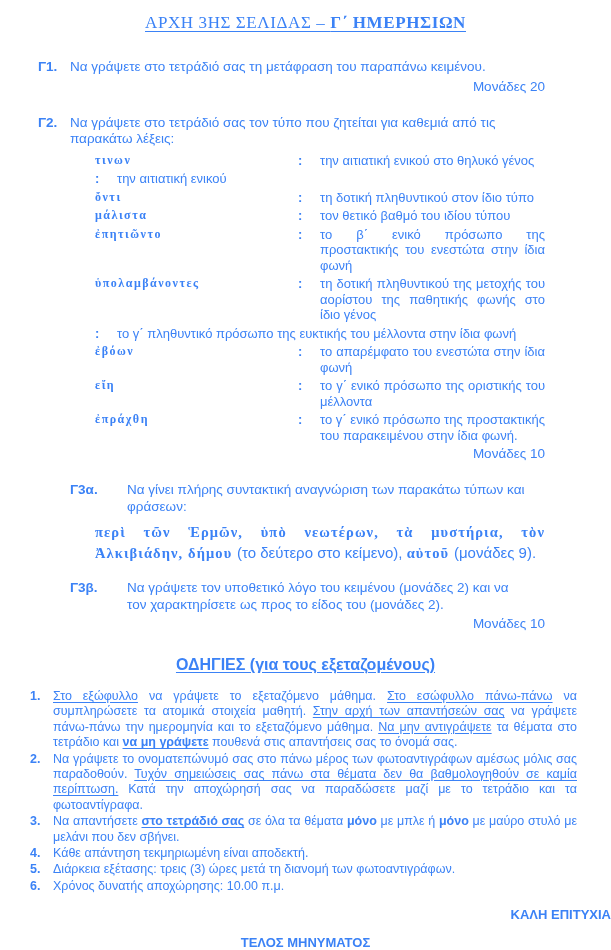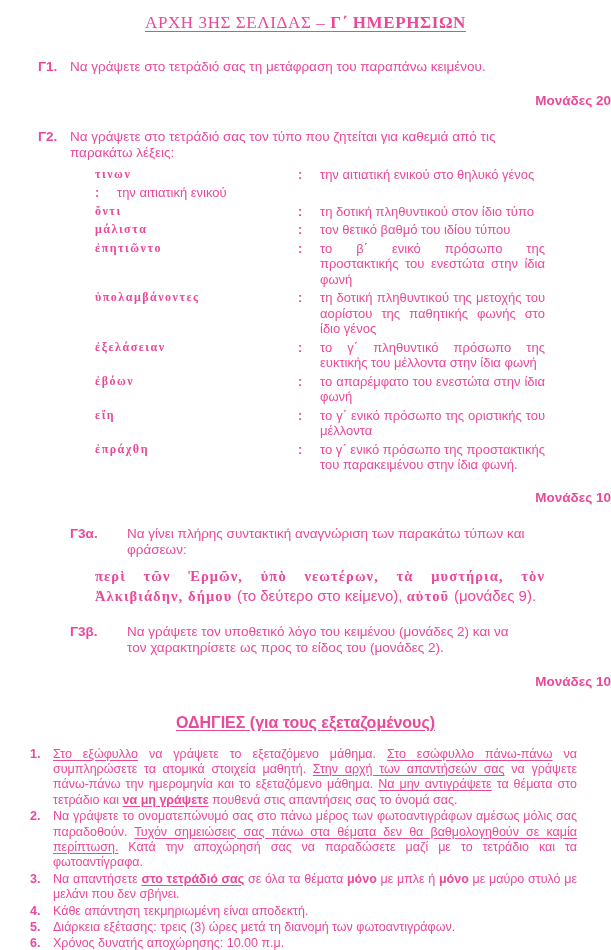--- a/index.html
+++ b/index.html
@@ -1,29 +1,29 @@
 <!DOCTYPE html>
 <html lang="el"><head>
 <meta charset="utf-8">
 <style>
   html,body{margin:0;padding:0;background:#fff;}
   .page{
-    width:611px;height:950px;background:#fff;color:#ec4899;
+    width:611px;height:950px;background:#fff;color:#3b82f6;
     font-family:"Liberation Sans",sans-serif;position:relative;overflow:hidden;
   }
   
   .header{padding-top:13px;text-align:center;font-family:"Liberation Serif",serif;font-size:17px;letter-spacing:.6px;}
   .header .inner{text-decoration:underline;text-underline-offset:3px;}
   .header .right{font-weight:bold;}
   
   .qrow{display:flex;padding-left:38px;padding-right:84px;font-size:13.5px;line-height:16.5px;}
   .qlabel{font-weight:bold;flex:0 0 32px;}
   .qlabel.wide{flex:0 0 57px;margin-left:32px;}
   .qtext{flex:1;}
-  .marks{font-weight:bold;font-size:13.5px;text-align:right;margin-top:17px;}
+  .marks{font-weight:normal;font-size:13.5px;text-align:right;padding-right:66px;margin-top:3px;}
   .mt-q1{margin-top:26px;}
   .mt-q2{margin-top:21px;}
   .mt-q3a{margin-top:21px;}
   .mt-q3b{margin-top:17px;}
   
   .wordlist{margin-top:5px;padding:0 66px 0 95px;}
   .wrow{display:flex;margin-bottom:3px;font-size:13px;line-height:15.5px;}
   .word{flex:0 0 203px;font-family:"Liberation Serif",serif;font-weight:bold;font-size:12px;letter-spacing:1.5px;}
   .colon{flex:0 0 22px;font-weight:bold;}
   .desc{flex:1;text-align:justify;}
@@ -87,21 +87,20 @@
       <span class="word">ἐπητιῶντο</span>
       <span class="colon">:</span>
       <span class="desc">το β΄ ενικό πρόσωπο της προστακτικής του ενεστώτα στην ίδια φωνή</span>
     </div>
     <div class="wrow">
       <span class="word">ὑπολαμβάνοντες</span>
       <span class="colon">:</span>
       <span class="desc">τη δοτική πληθυντικού της μετοχής του αορίστου της παθητικής φωνής στο ίδιο γένος</span>
     </div>
     <div class="wrow">
-      <span class="word">ἐξελάσειαν</span>
       <span class="colon">:</span>
       <span class="desc">το γ΄ πληθυντικό πρόσωπο της ευκτικής του μέλλοντα στην ίδια φωνή</span>
     </div>
     <div class="wrow">
       <span class="word">ἐβόων</span>
       <span class="colon">:</span>
       <span class="desc">το απαρέμφατο του ενεστώτα στην ίδια φωνή</span>
     </div>
     <div class="wrow">
       <span class="word">εἴη</span>

